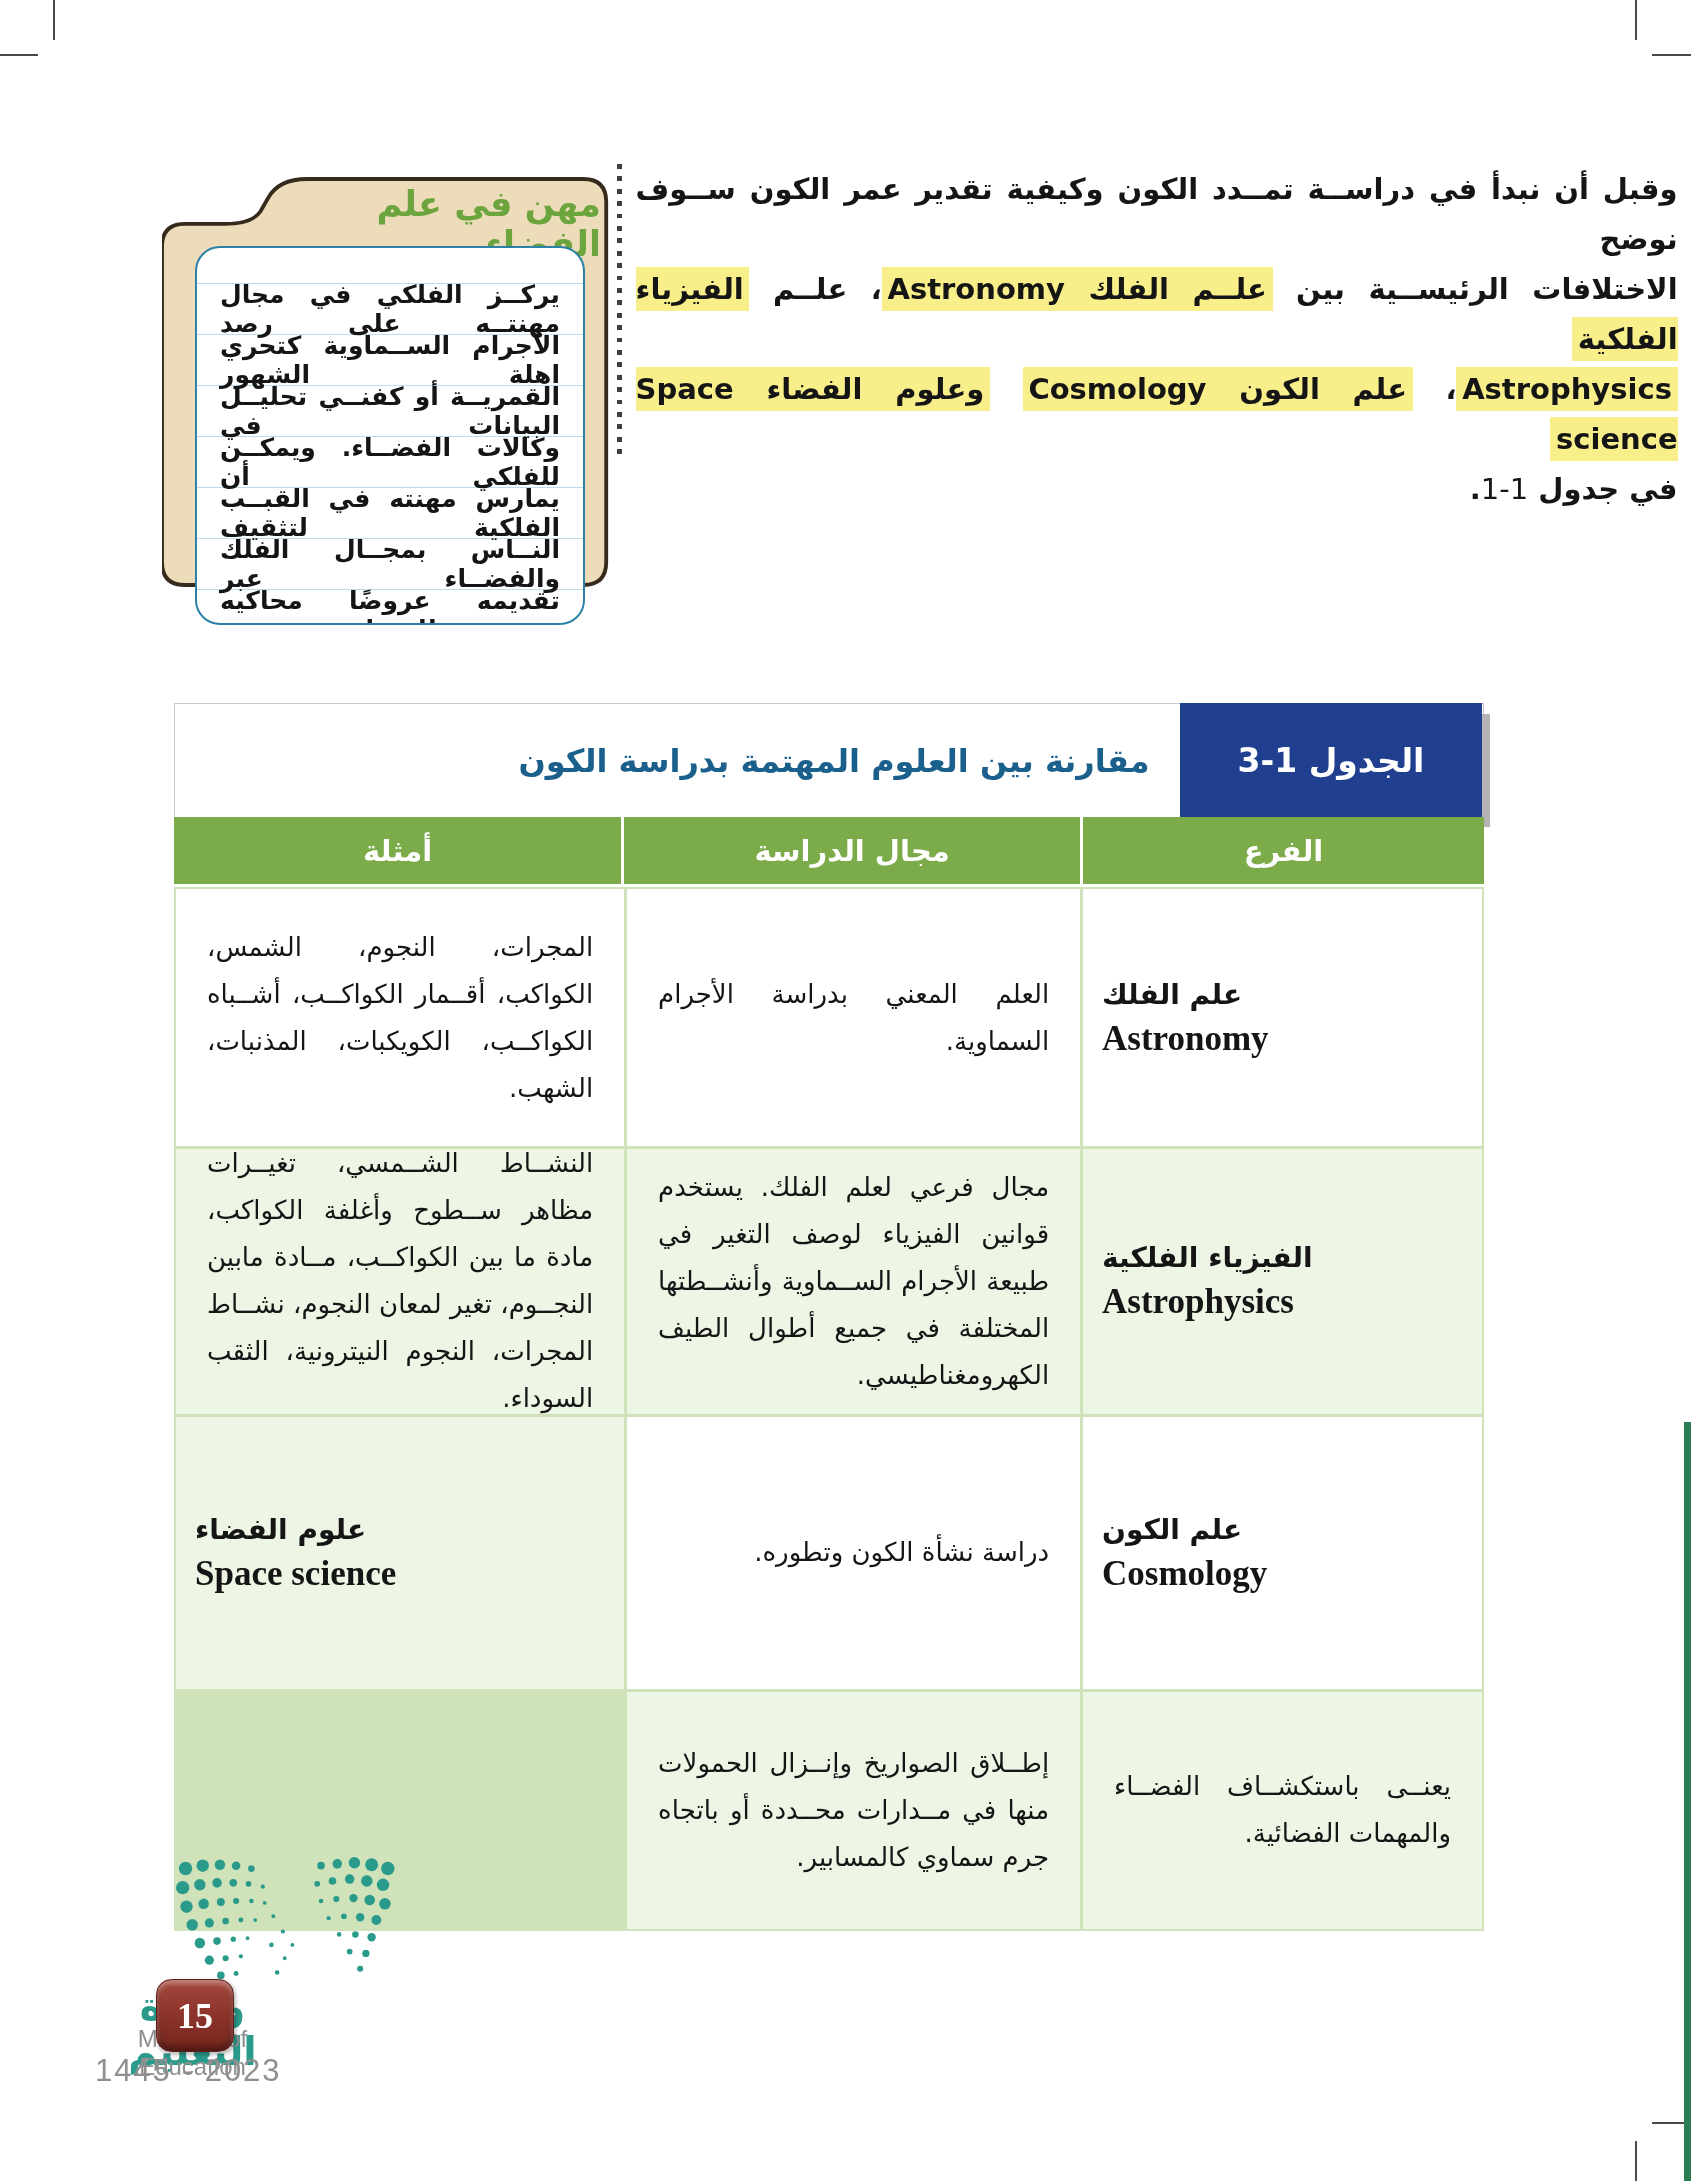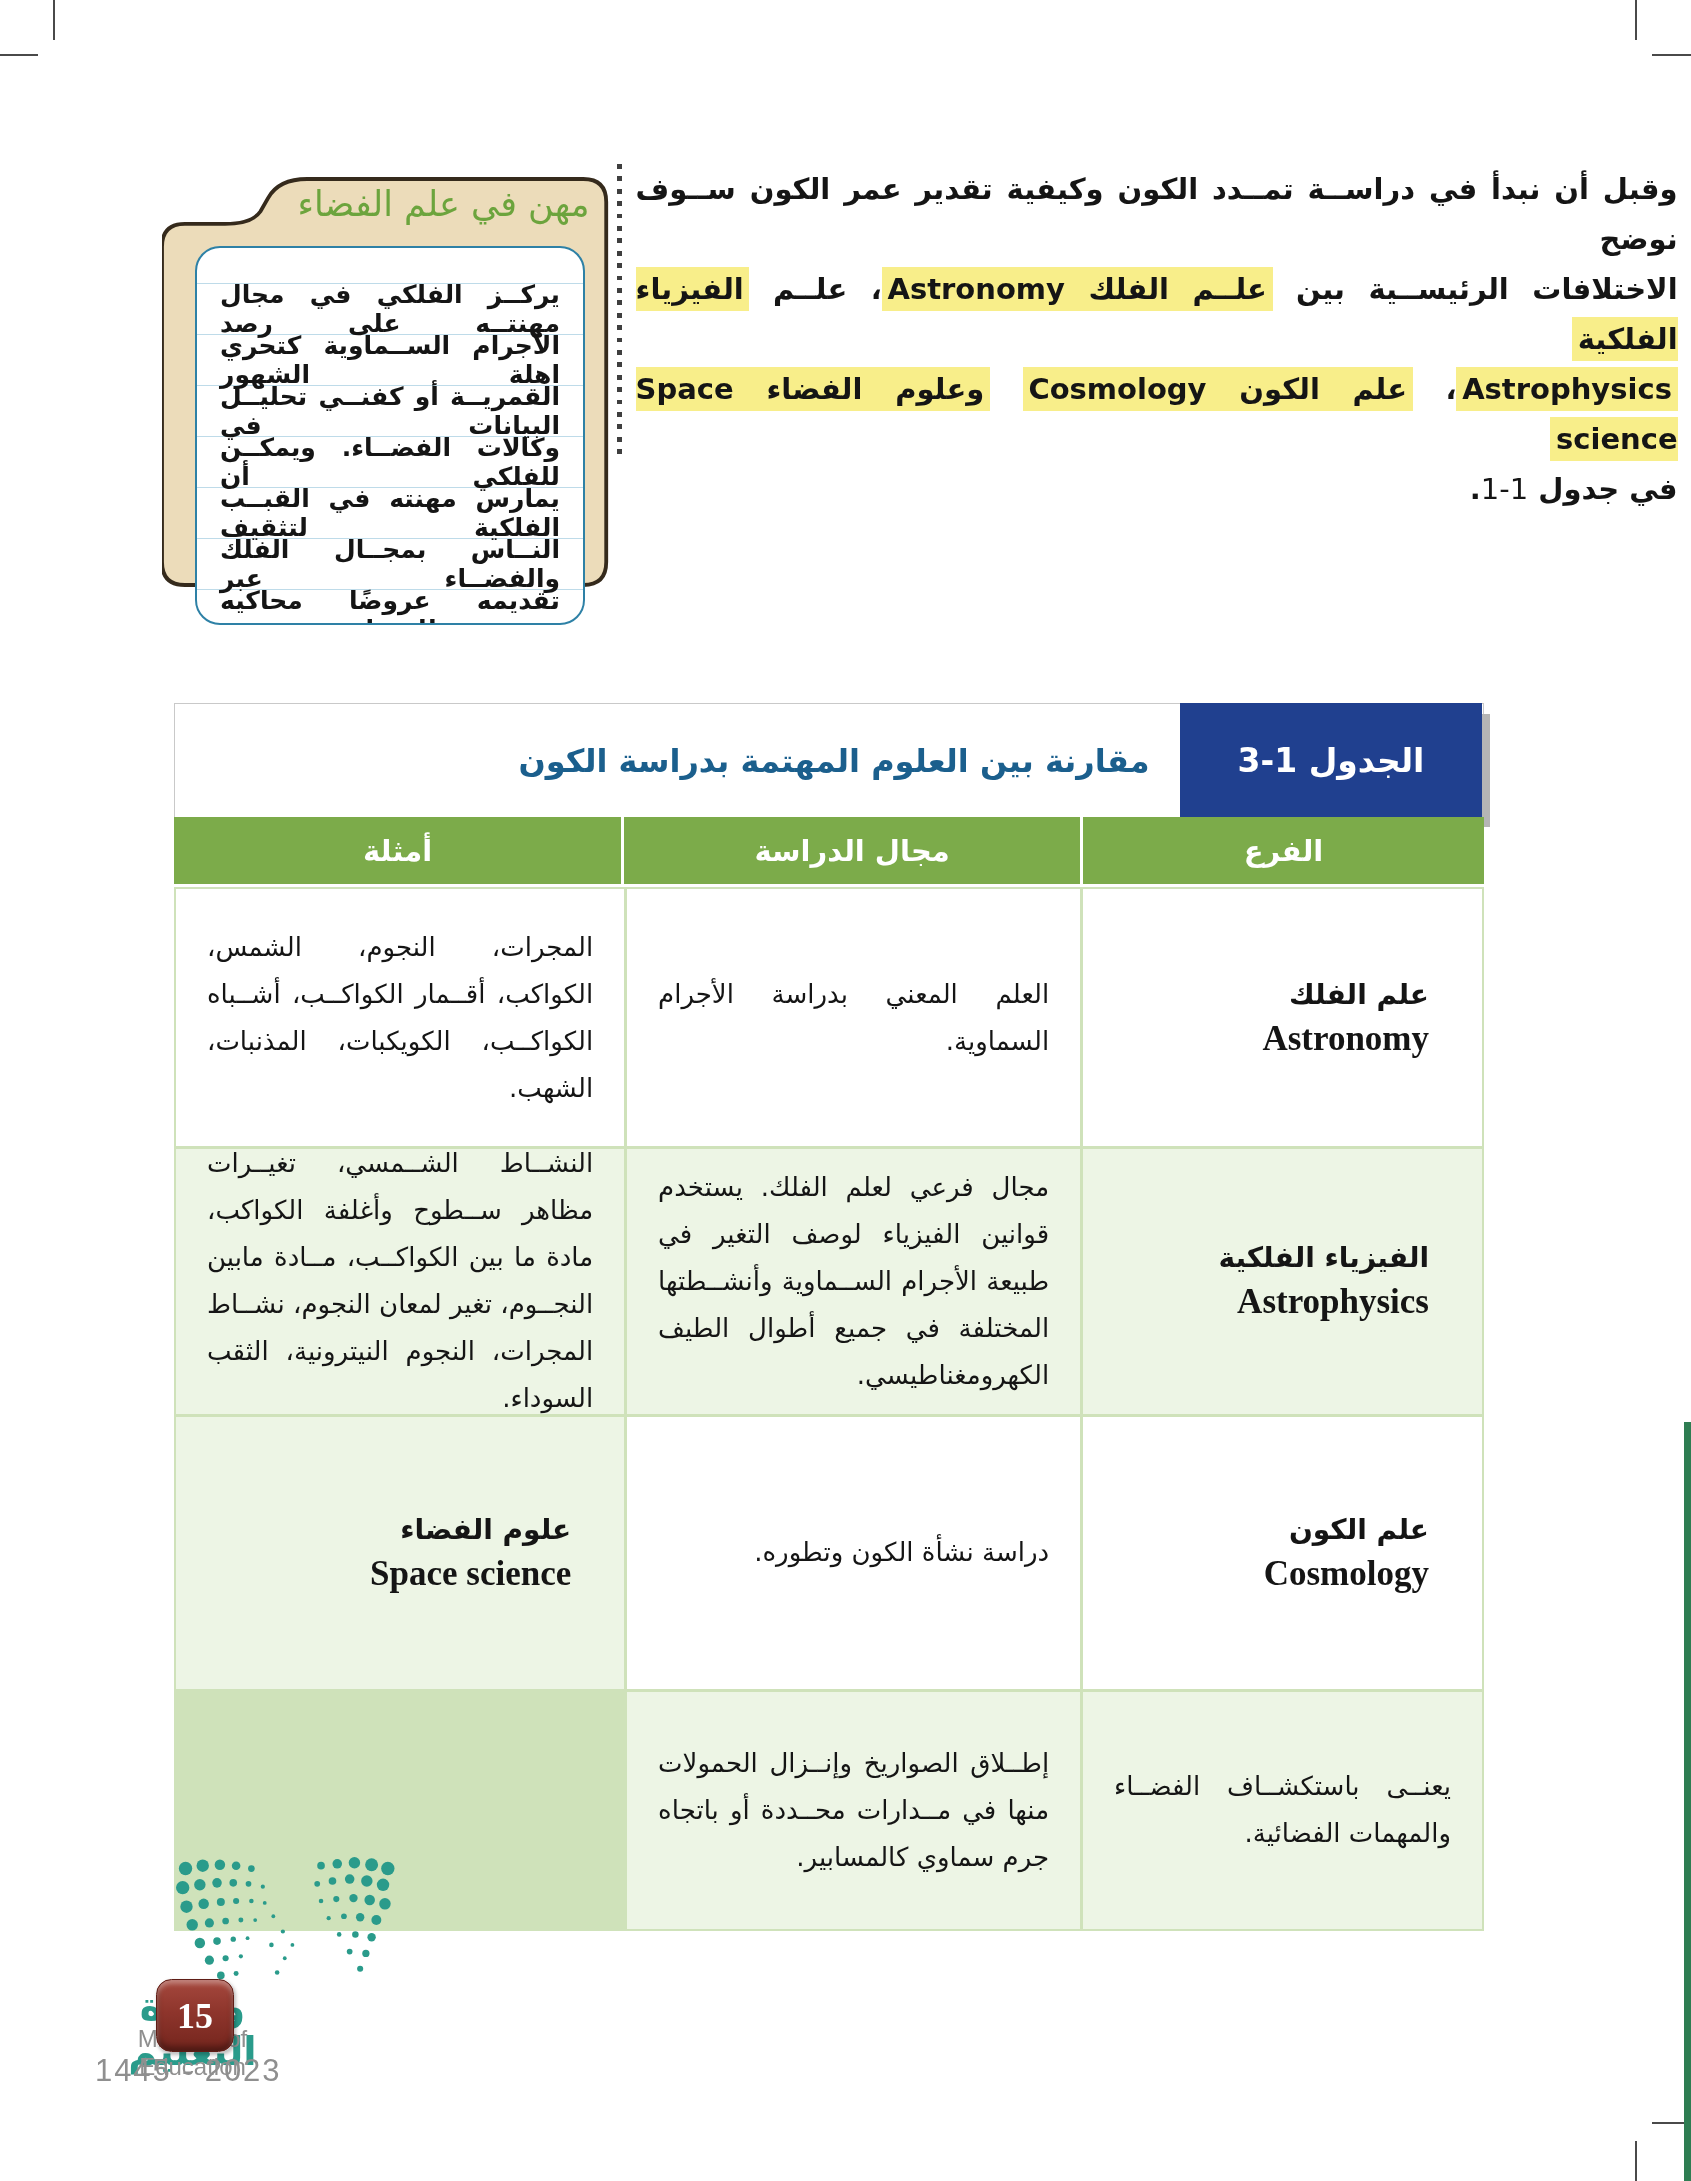--- a/index.html
+++ b/index.html
@@ -21,22 +21,22 @@
   #intro .iline.last{text-align-last:right;}
   .hl{background:var(--yellow);padding:4.8px 5.7px;}
   .num{font-weight:400;}
 
   
   #divider{position:absolute;left:618px;top:164px;width:4.8px;height:298px;
     background:repeating-linear-gradient(180deg,#3f3f3f 0 4.8px,transparent 4.8px 12.4px);}
 
   
   #careers-shape{position:absolute;left:163px;top:175px;}
-  #careers-title{position:absolute;left:287px;top:184px;width:315px;text-align:center;
-    color:var(--green-title);font-weight:normal;font-size:35px;}
+  #careers-title{position:absolute;left:287px;top:184px;width:315px;text-align:right;
+    color:var(--green-title);font-weight:bold;font-size:35px;}
   #notepad{position:absolute;left:196px;top:246px;width:390px;height:379px;background:#fff;
     border:2.9px solid var(--notepad-border);border-radius:25px;overflow:hidden;direction:rtl;z-index:3;}
   #notepad .pad-space{height:35px;}
   #notepad .nline{height:51px;border-top:1.9px solid var(--rule-blue);display:flex;align-items:center;
     padding:0 23px;font-size:25px;font-weight:bold;text-align:justify;}
   #notepad .nline span{width:100%;text-align:justify;text-align-last:justify;}
   #notepad .nline.last span{text-align-last:center;}
 
   
   #table-title-bar{position:absolute;left:175px;top:703px;width:1310px;height:115px;background:#fff;
@@ -50,21 +50,21 @@
   #thead{position:absolute;left:175px;top:817px;width:1310px;height:67px;background:#fff;direction:rtl;
     display:grid;grid-template-columns:401px 456px 1fr;gap:2.9px;}
   #thead .hcell{background:var(--header-green);color:#fff;font-weight:bold;font-size:29px;
     display:flex;align-items:center;justify-content:center;}
 
   #tbody{position:absolute;left:175px;top:887px;width:1310px;height:1044px;direction:rtl;
     background:var(--table-border);border:2.9px solid var(--table-border);
     display:grid;grid-template-columns:399px 453px 1fr;grid-template-rows:257px 265px 272px 1fr;gap:2.9px;}
   #tbody .cell{background:#fff;display:flex;flex-direction:column;justify-content:center;font-size:26px;}
   #tbody .cell.alt{background:var(--row-green);}
-  .cell-branch{padding:0 53px 0 19px;text-align:right;}
+  .cell-branch{padding:0 53px 0 19px;text-align:left;}
   .branch-ar{font-weight:bold;font-size:28px;line-height:42px;}
   .branch-en{font-family:"Liberation Serif",serif;font-weight:bold;font-size:35px;line-height:46px;}
   .cell-field,.cell-examples{padding:0 31px;line-height:47px;}
   .cell-field div,.cell-examples div{text-align:justify;text-align-last:auto;}
 
   
   #moe-dots{position:absolute;left:177px;top:1857px;z-index:4;}
   #moe-wordmark{position:absolute;left:94px;top:1984px;width:199px;text-align:center;direction:rtl;
     color:var(--teal);font-size:39px;font-weight:bold;z-index:2;}
   #moe-en{position:absolute;left:92px;top:2025px;width:203px;text-align:center;

